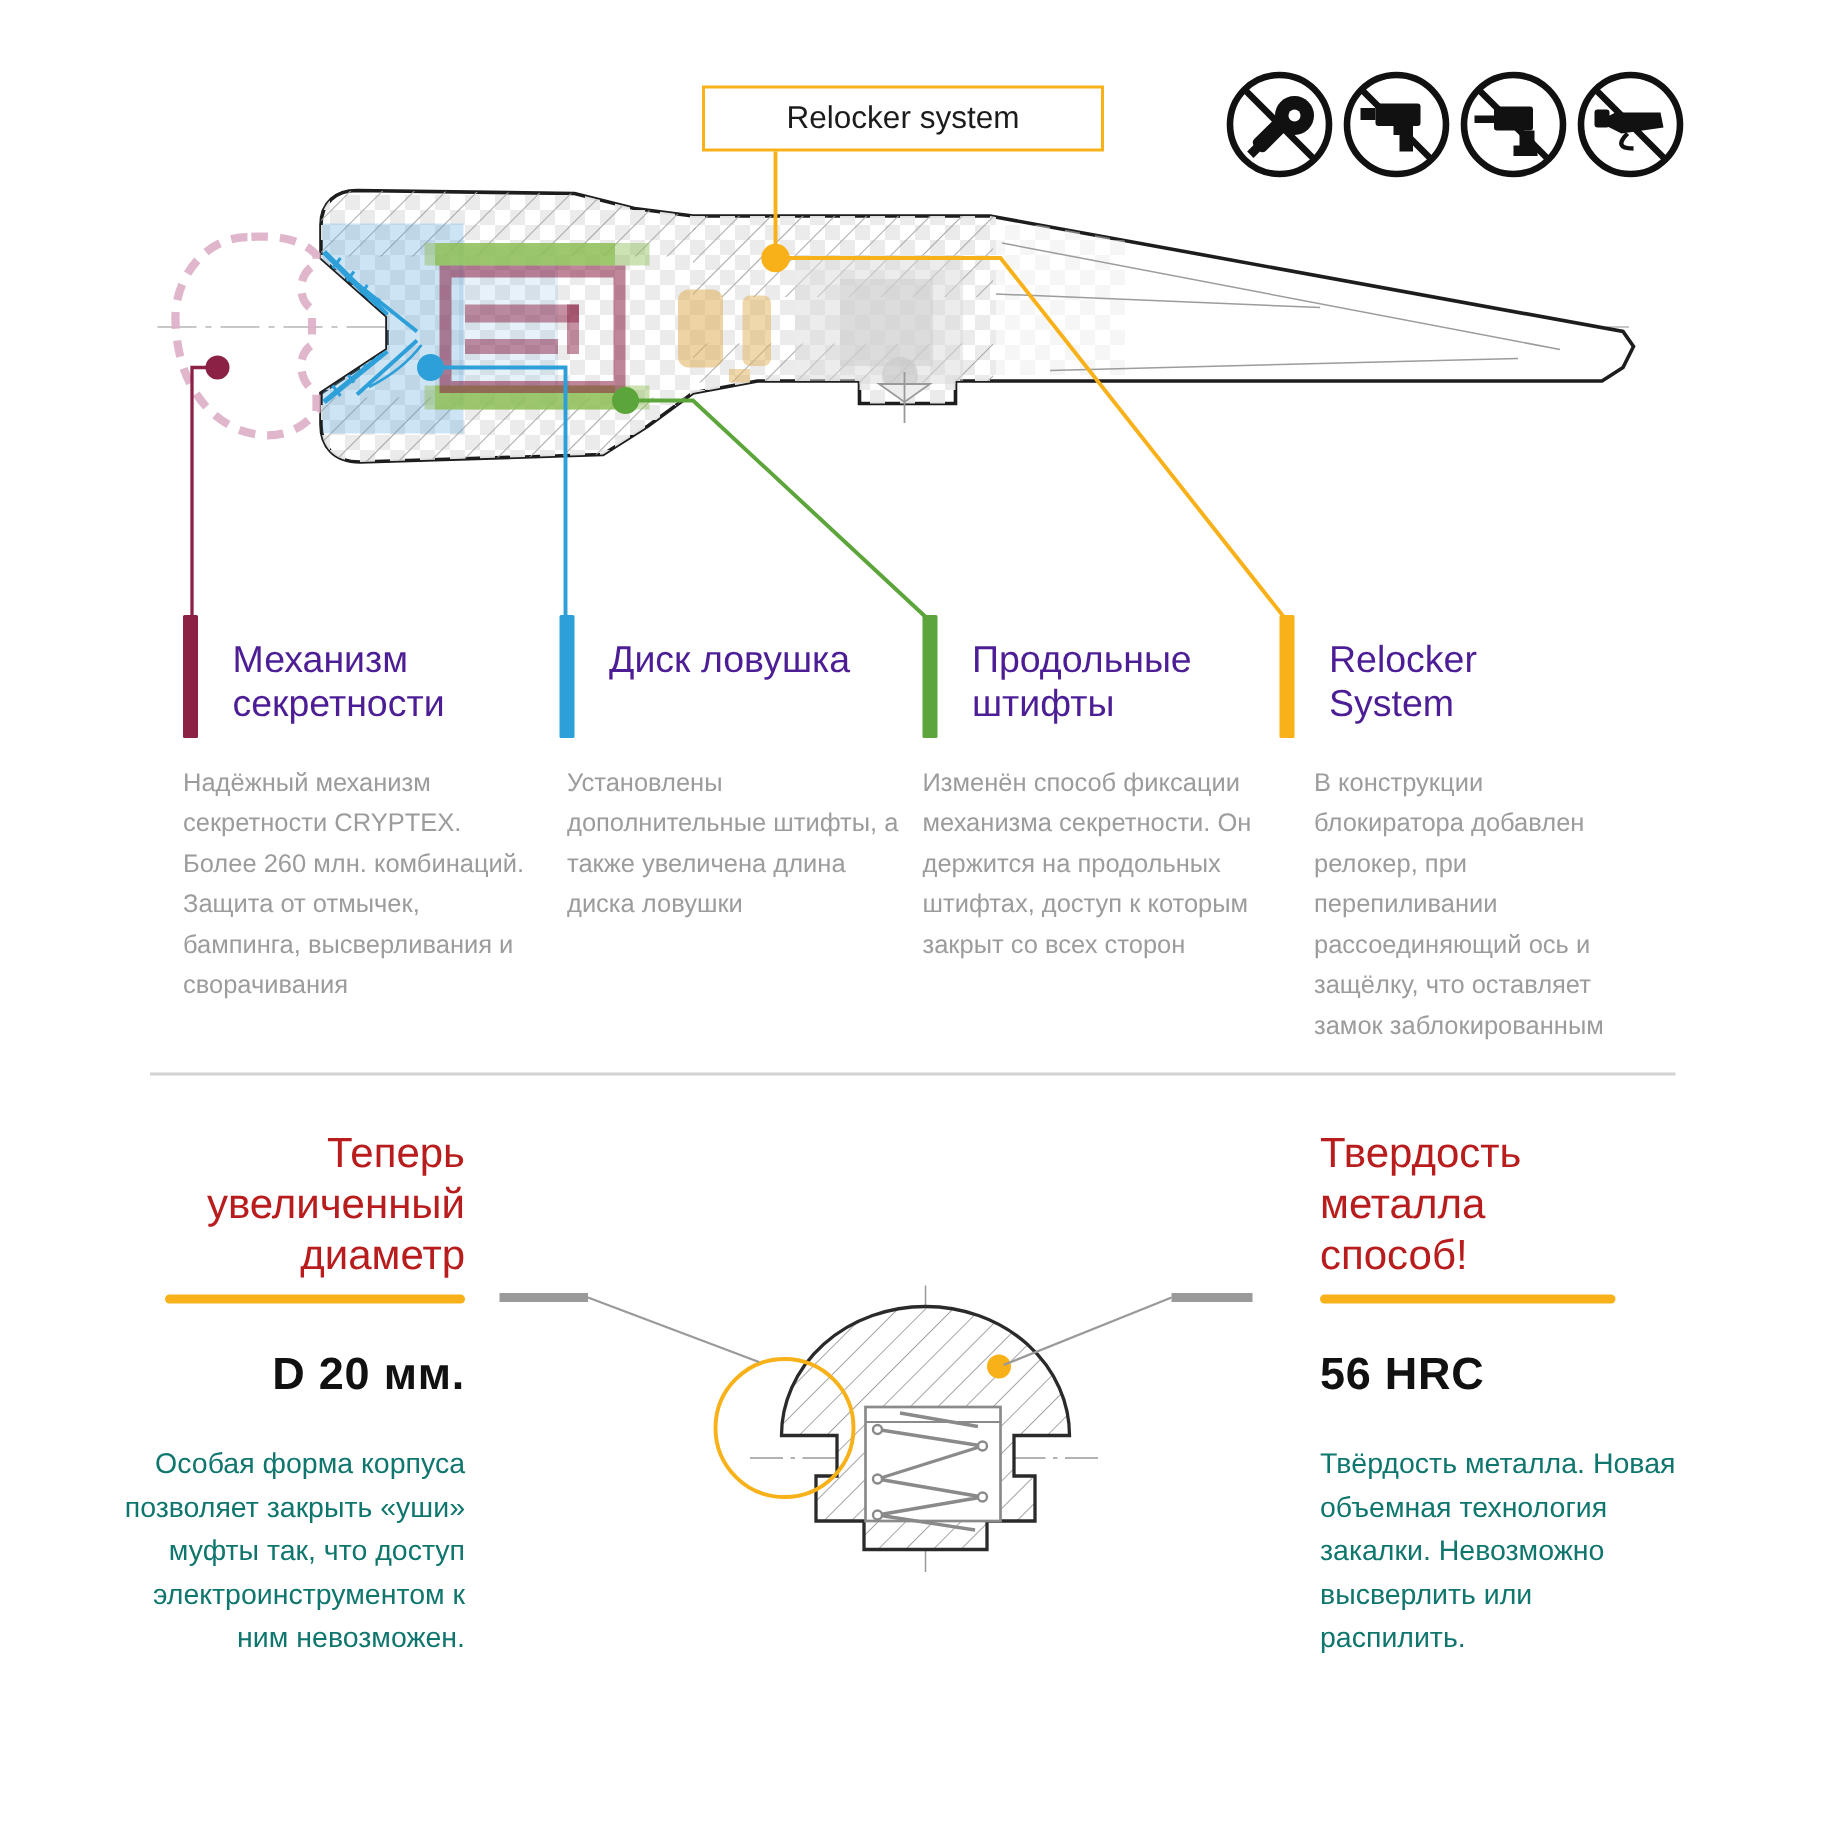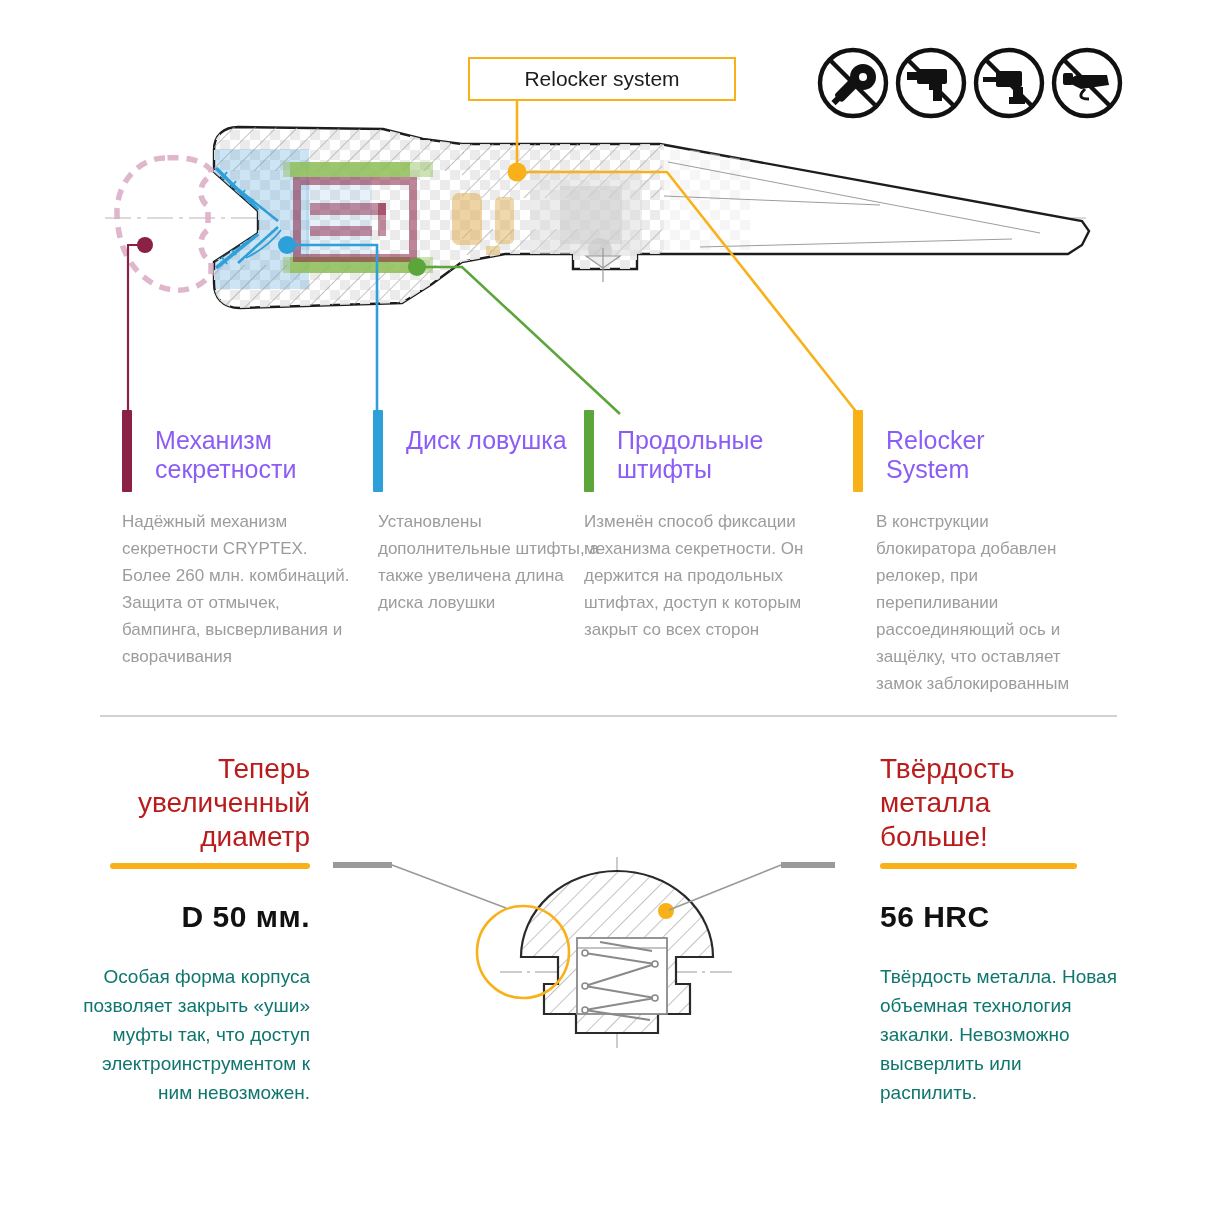--- a/index.html
+++ b/index.html
@@ -13,27 +13,27 @@
   .relocker-box{
     left:468px;top:57px;width:264px;height:40px;
     border:2px solid #F8B119;display:flex;align-items:center;justify-content:center;
     font-size:21px;color:#1c1c1c;background:#fff;
   }
   
   .col{top:410px;width:238px;}
   .col .head{display:flex;align-items:flex-start;}
   .col .bar{width:10px;height:82px;flex:0 0 10px;border-radius:1px;}
   .col h3{
-    margin:16px 0 0 23px;font-size:25px;line-height:29px;font-weight:400;color:#8b5cf6;
+    margin:16px 0 0 23px;font-size:25px;line-height:29px;font-weight:400;color:#4c1d95;
     max-width:170px;
   }
   .col p{
     margin:16px 0 0 0;font-size:17px;line-height:27px;color:#9C9C9C;font-weight:400;
   }
-  .c1{left:122px;} .c2{left:373px;} .c3{left:584px;} .c4{left:853px;}
+  .c1{left:122px;} .c2{left:373px;} .c3{left:615px;} .c4{left:853px;}
   .c1 .bar{background:#8B2144;} .c2 .bar{background:#2D9FD9;}
   .c3 .bar{background:#5CA53B;} .c4 .bar{background:#F8B119;}
   .c2 p{margin-left:5px;} .c3 p{} .c4 p{margin-left:23px;}
   
   .divider{left:100px;top:715px;width:1017px;height:2px;background:#d2d2d2;}
   
   .feature{top:752px;width:240px;}
   .feature h2{margin:0;font-size:28px;line-height:34px;font-weight:400;color:#b91c1c;}
   .feature .rule{height:6px;border-radius:3px;background:#F8B119;margin-top:9px;}
   .feature .value{font-size:30px;font-weight:700;color:#111;margin-top:31px;letter-spacing:.5px;}
@@ -209,26 +209,26 @@
     <h3>Relocker System</h3>
   </div>
   <p>В конструкции блокиратора добавлен релокер, при перепиливании рассоединяющий ось и защёлку, что оставляет замок заблокированным</p>
 </div>
 
 <div class="abs divider"></div>
 
 <div class="abs feature f-left">
   <h2>Теперь увеличенный диаметр</h2>
   <div class="rule"></div>
-  <div class="value">D 50 мм.</div>
+  <div class="value">D 20 мм.</div>
   <p>Особая форма корпуса позволяет закрыть «уши» муфты так, что доступ электроинструментом к ним невозможен.</p>
 </div>
 
 <div class="abs feature f-right">
-  <h2>Твёрдость металла больше!</h2>
+  <h2>Твердость металла способ!</h2>
   <div class="rule"></div>
   <div class="value">56 HRC</div>
   <p>Твёрдость металла. Новая объемная технология закалки. Невозможно высверлить или распилить.</p>
 </div>
 
 <svg class="abs" style="left:330px;top:840px" width="520" height="245" viewBox="330 840 520 245">
   <defs>
     <pattern id="hatch2" width="13" height="13" patternUnits="userSpaceOnUse" patternTransform="rotate(45)">
       <line x1="0" y1="0" x2="0" y2="13" stroke="#9a9a9a" stroke-width="1.2"></line>
     </pattern>

